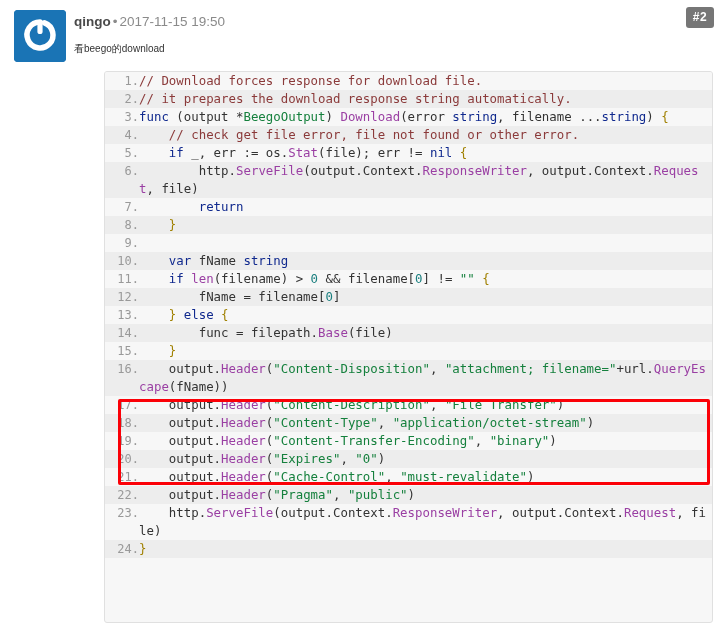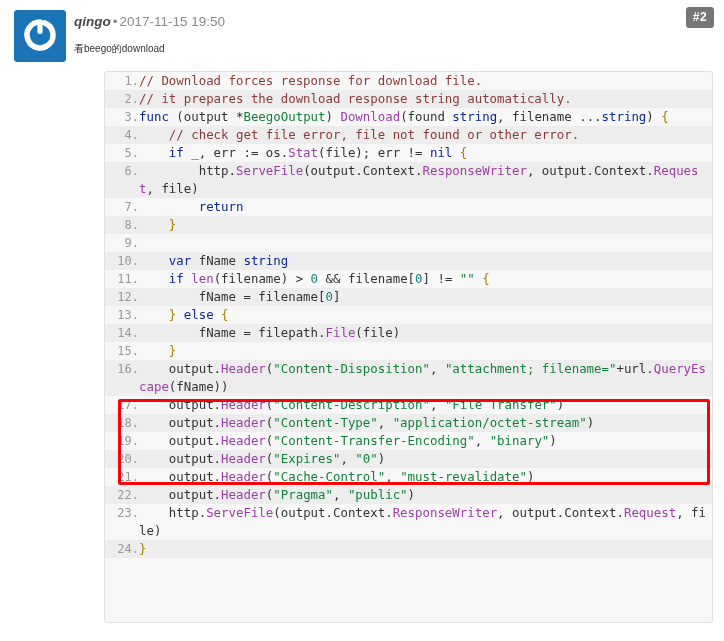--- a/index.html
+++ b/index.html
@@ -47,21 +47,20 @@
     position: absolute;
     left: 74px;
     top: 12px;
     white-space: nowrap;
     line-height: 18px;
   }
   .author {
     font-weight: bold;
     color: #4a4a4a;
     font-size: 13.5px;
-    font-style: italic;
   }
   .sep {
     color: #8a8a8a;
     font-size: 13.5px;
     padding: 0 2px;
   }
   .timestamp {
     color: #8a8a8a;
     font-size: 13.5px;
   }
@@ -188,21 +187,21 @@
           <tr>
             <td class="ln">1.</td>
             <td class="cl"><span class="cm">// Download forces response for download file.</span></td>
           </tr>
           <tr class="alt">
             <td class="ln">2.</td>
             <td class="cl"><span class="cm">// it prepares the download response string automatically.</span></td>
           </tr>
           <tr>
             <td class="ln">3.</td>
-            <td class="cl"><span class="k">func</span><span class="p"> (output *</span><span class="s">BeegoOutput</span><span class="p">) </span><span class="fn">Download</span><span class="p">(found </span><span class="k">string</span><span class="p">, filename ...</span><span class="k">string</span><span class="p">) </span><span class="b">{</span></td>
+            <td class="cl"><span class="k">func</span><span class="p"> (output *</span><span class="s">BeegoOutput</span><span class="p">) </span><span class="fn">Download</span><span class="p">(error </span><span class="k">string</span><span class="p">, filename ...</span><span class="k">string</span><span class="p">) </span><span class="b">{</span></td>
           </tr>
           <tr class="alt">
             <td class="ln">4.</td>
             <td class="cl"><span class="p">    </span><span class="cm">// check get file error, file not found or other error.</span></td>
           </tr>
           <tr>
             <td class="ln">5.</td>
             <td class="cl"><span class="p">    </span><span class="k">if</span><span class="p"> _, err := os.</span><span class="fn">Stat</span><span class="p">(file); err != </span><span class="k">nil</span><span class="p"> </span><span class="b">{</span></td>
           </tr>
           <tr class="alt">
@@ -232,21 +231,21 @@
           <tr class="alt">
             <td class="ln">12.</td>
             <td class="cl"><span class="p">        fName = filename[</span><span class="n">0</span><span class="p">]</span></td>
           </tr>
           <tr>
             <td class="ln">13.</td>
             <td class="cl"><span class="p">    </span><span class="b">}</span><span class="p"> </span><span class="k">else</span><span class="p"> </span><span class="b">{</span></td>
           </tr>
           <tr class="alt">
             <td class="ln">14.</td>
-            <td class="cl"><span class="p">        fName = filepath.</span><span class="fn">File</span><span class="p">(file)</span></td>
+            <td class="cl"><span class="p">        func = filepath.</span><span class="fn">Base</span><span class="p">(file)</span></td>
           </tr>
           <tr>
             <td class="ln">15.</td>
             <td class="cl"><span class="p">    </span><span class="b">}</span></td>
           </tr>
           <tr class="alt">
             <td class="ln">16.</td>
             <td class="cl"><span class="p">    output.</span><span class="fn">Header</span><span class="p">(</span><span class="s">"Content-Disposition"</span><span class="p">, </span><span class="s">"attachment; filename="</span><span class="p">+url.</span><span class="fn">QueryEscape</span><span class="p">(fName))</span></td>
           </tr>
           <tr>

